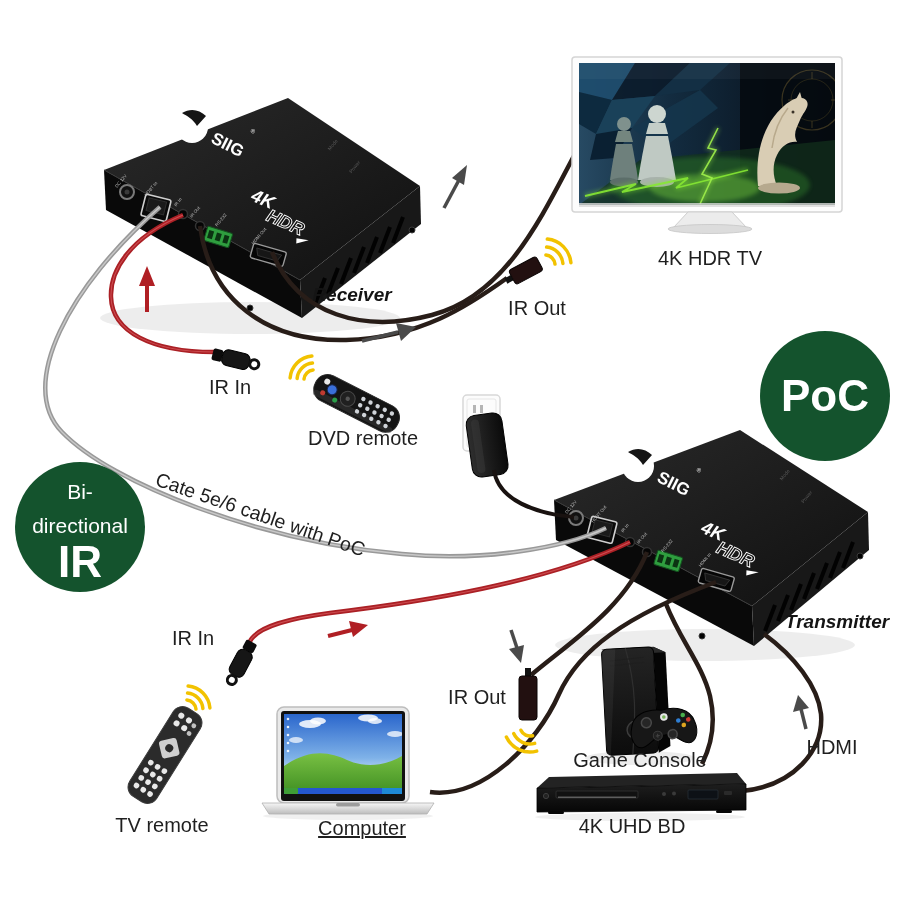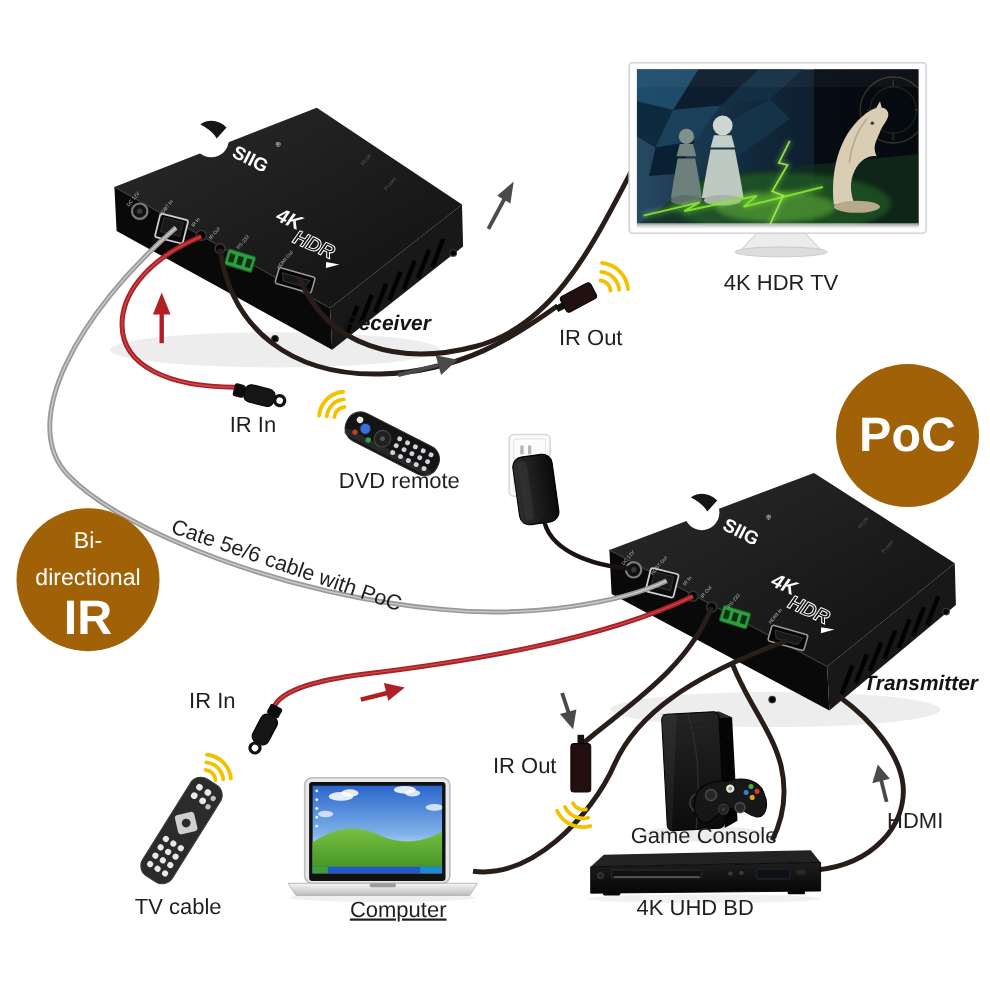--- a/index.html
+++ b/index.html
@@ -2,21 +2,21 @@
 <html><head>
 <meta charset="utf-8">
 <style>
   html,body{margin:0;padding:0;background:#fff;}
   .stage{position:relative;width:900px;height:900px;background:#ffffff;overflow:hidden;
          font-family:"Liberation Sans",sans-serif;}
   .stage svg{position:absolute;left:0;top:0;}
   .lbl{position:absolute;color:#1f1f1f;font-size:20px;text-align:center;white-space:nowrap;}
   .lbl.dev{font-style:italic;font-weight:bold;font-size:19px;color:#141414;}
   .lbl.rot{transform:rotate(19deg);transform-origin:0 0;font-size:19.5px;text-align:left;}
-  .badge{position:absolute;border-radius:50%;background:#a16207;color:#fff;
+  .badge{position:absolute;border-radius:50%;background:#14532d;color:#fff;
          display:flex;flex-direction:column;align-items:center;justify-content:center;
          text-align:center;line-height:1.05;}
   .badge .b1,.badge .b2{font-size:21px;margin-top:12px;}
   .badge .b3{font-size:44px;font-weight:bold;margin-top:2px;}
   .badge.poc{font-size:44px;font-weight:bold;}
 </style>
 </head>
 <body>
 
 <div class="stage">
@@ -451,21 +451,21 @@
 </svg>
 
 <div class="lbl dev" style="left:282px;top:284px;width:140px;">Receiver</div>
 <div class="lbl" style="left:610px;top:247px;width:200px;">4K HDR TV</div>
 <div class="lbl" style="left:467px;top:297px;width:140px;">IR Out</div>
 <div class="lbl" style="left:160px;top:376px;width:140px;">IR In</div>
 <div class="lbl" style="left:263px;top:427px;width:200px;">DVD remote</div>
 <div class="lbl rot" style="left:160px;top:468px;width:280px;">Cate 5e/6 cable with PoC</div>
 <div class="lbl dev" style="left:767px;top:611px;width:140px;">Transmitter</div>
 <div class="lbl" style="left:123px;top:627px;width:140px;">IR In</div>
-<div class="lbl" style="left:72px;top:814px;width:180px;">TV cable</div>
+<div class="lbl" style="left:72px;top:814px;width:180px;">TV remote</div>
 <div class="lbl" style="left:262px;top:817px;width:200px;text-decoration:underline;">Computer</div>
 <div class="lbl" style="left:407px;top:686px;width:140px;">IR Out</div>
 <div class="lbl" style="left:540px;top:749px;width:200px;">Game Console</div>
 <div class="lbl" style="left:532px;top:815px;width:200px;">4K UHD BD</div>
 <div class="lbl" style="left:762px;top:736px;width:140px;">HDMI</div>
 
 <div class="badge poc" style="left:760px;top:331px;width:130px;height:130px;">
   <span>PoC</span>
 </div>
 <div class="badge" style="left:15px;top:462px;width:130px;height:130px;">

